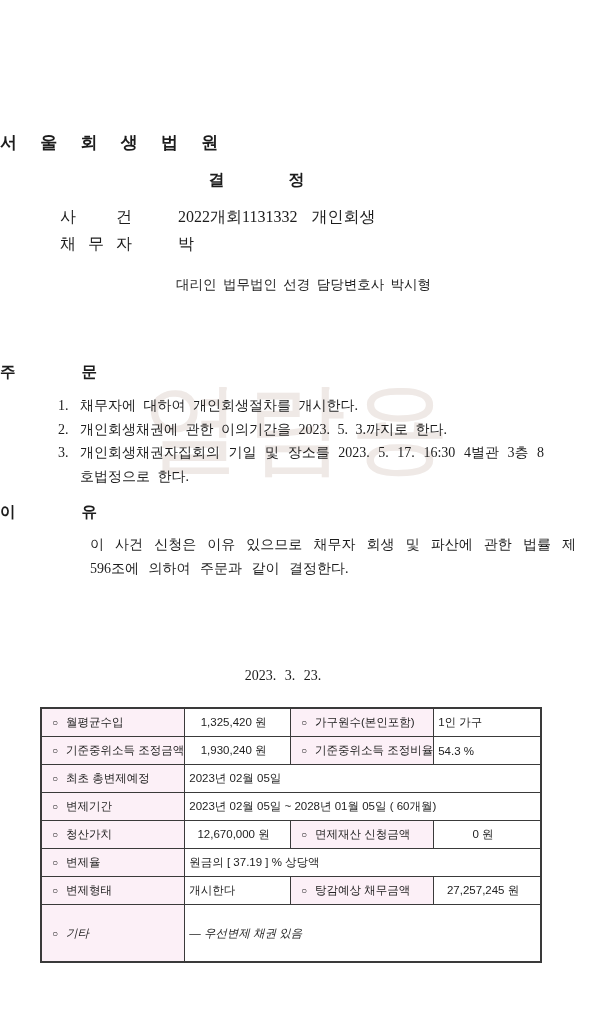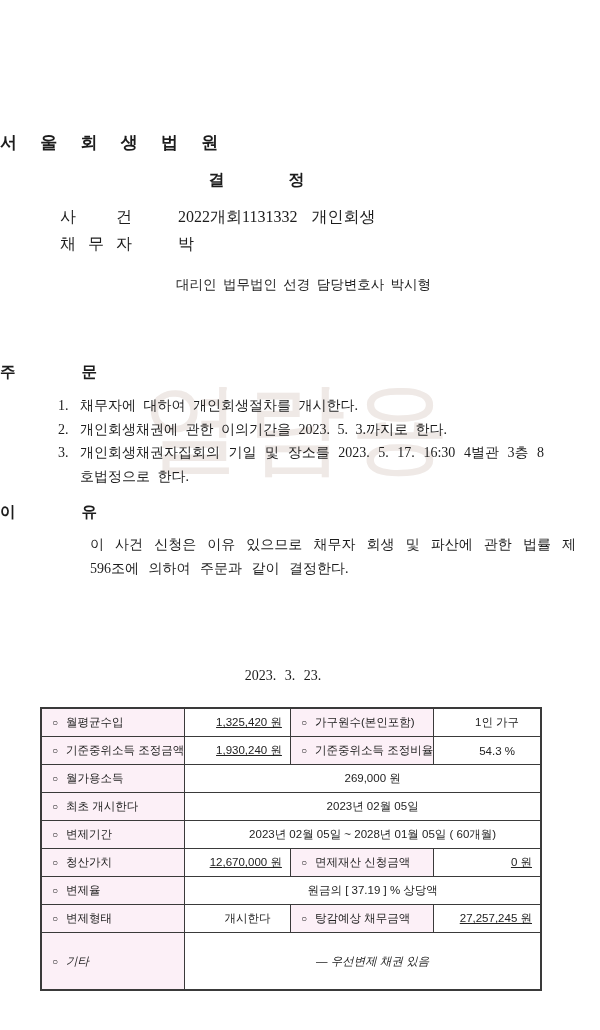--- a/index.html
+++ b/index.html
@@ -88,22 +88,22 @@
   }
   .summary-table .lbl{
     background:#fcf0f7;
     padding-left:10px;
     white-space:nowrap;
   }
   .summary-table .lbl .bullet{
     display:inline-block;margin-right:8px;
     font-size:10px;transform:translateY(-0.5px);
   }
-  .summary-table .val-r{text-align:right;padding-right:8px;white-space:nowrap;text-decoration:underline;}
-  .summary-table .val-l{text-align:center;padding-left:20px;white-space:nowrap;}
+  .summary-table .val-r{text-align:center;padding-right:8px;white-space:nowrap;}
+  .summary-table .val-l{text-align:left;padding-left:4px;white-space:nowrap;}
   .summary-table .tall{height:56px;font-style:italic;}
 </style>
 </head>
 <body>
 
 <div class="page">
 
   <div class="watermark">열람용</div>
 
   <div class="content">
@@ -161,25 +161,21 @@
           <td class="lbl"><span class="bullet">○</span><span>가구원수(본인포함)</span></td>
           <td class="val-l">1인 가구</td>
         </tr>
         <tr>
           <td class="lbl"><span class="bullet">○</span><span>기준중위소득 조정금액</span></td>
           <td class="val-r">1,930,240 원</td>
           <td class="lbl"><span class="bullet">○</span><span>기준중위소득 조정비율</span></td>
           <td class="val-l">54.3 %</td>
         </tr>
         <tr>
-          <td class="lbl"><span class="bullet">○</span><span>월가용소득</span></td>
-          <td class="val-l" colspan="3">269,000 원</td>
-        </tr>
-        <tr>
-          <td class="lbl"><span class="bullet">○</span><span>최초 개시한다</span></td>
+          <td class="lbl"><span class="bullet">○</span><span>최초 총변제예정</span></td>
           <td class="val-l" colspan="3">2023년 02월 05일</td>
         </tr>
         <tr>
           <td class="lbl"><span class="bullet">○</span><span>변제기간</span></td>
           <td class="val-l" colspan="3">2023년 02월 05일 ~ 2028년 01월 05일 ( 60개월)</td>
         </tr>
         <tr>
           <td class="lbl"><span class="bullet">○</span><span>청산가치</span></td>
           <td class="val-r">12,670,000 원</td>
           <td class="lbl"><span class="bullet">○</span><span>면제재산 신청금액</span></td>

